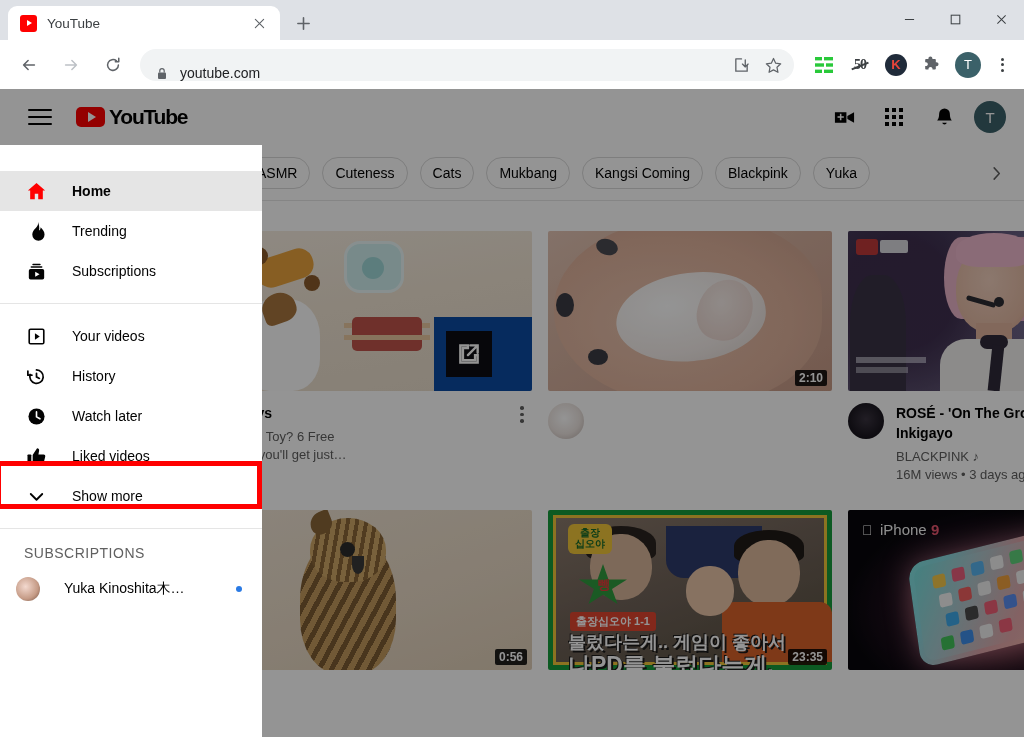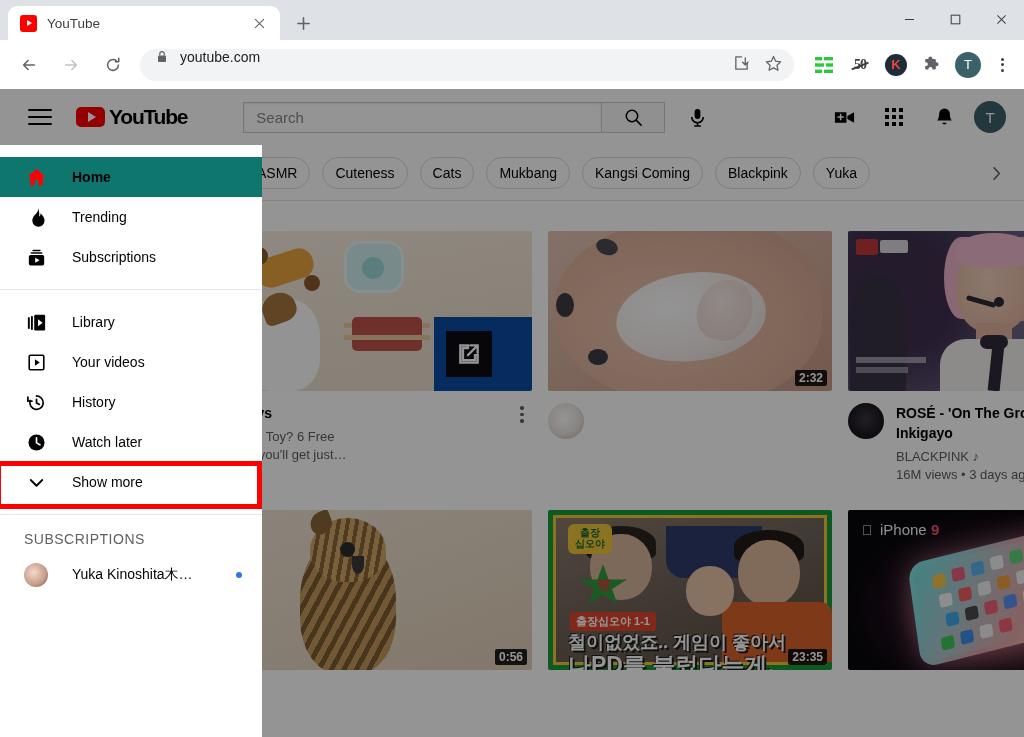--- a/index.html
+++ b/index.html
@@ -71,21 +71,21 @@
     width: 32px; height: 32px; margin: 0 5px;
     display: flex; align-items: center; justify-content: center;
     border-radius: 50%; color: #5f6368;
   }
   .navbtn.dim { color: #bdc1c6; }
   .navbtn svg { width: 18px; height: 18px; }
 
   .omnibox {
     flex: 1; height: 32px; margin: 0 8px 0 6px;
     background: #f1f3f4; border-radius: 16px;
-    display: flex; align-items: flex-start; padding: 0 4px 15px 14px;
+    display: flex; align-items: flex-end; padding: 0 4px 0 14px;
     min-width: 0;
   }
   .lock-icon { width: 15px; height: 15px; display:flex; align-items:center; justify-content:center; color: #5f6368; flex:0 0 15px;}
   .lock-icon svg { width: 12px; height: 13px; }
   .omnibox-url { font-size: 14px; color: #202124; margin-left: 11px; flex: 1; white-space: nowrap; overflow: hidden;}
   .omni-right { display: flex; align-items: center; }
   .omni-btn { width: 30px; height: 30px; display:flex; align-items:center; justify-content:center; color:#5f6368; margin-right:2px; }
   .omni-btn svg { width: 17px; height: 17px; }
 
   .ext-icons { display: flex; align-items: flex-start; margin-left: 4px; }
@@ -302,29 +302,29 @@
   .sidebar {
     position: absolute; top: 56px; left: 0; width: 262px; height: 592px;
     background: #ffffff; z-index: 8; overflow: hidden;
   }
   .side-sec { padding: 12px 0; }
   .side-sec.first { padding-top: 12px; }
   .divider { height: 1px; background: #e5e5e5; margin: 0 0; }
   .side-item {
     display: flex; align-items: center; height: 40px; padding-left: 24px;
   }
-  .side-item.active { background: #0f766e; }
+  .side-item.active { background: #e5e5e5; margin-top: 14px; }
   .side-item .s-icon { width: 24px; height: 24px; flex: 0 0 24px; display:flex; align-items:center; justify-content:center; color:#030303;}
   .side-item .s-icon svg { width: 23px; height: 23px; }
   .side-item .s-icon.red { color: #ff0000; }
   .side-label { font-size: 14px; color: #030303; margin-left: 24px; white-space: nowrap; }
   .side-item.active .side-label { font-weight: bold; }
 
   .subs-header { font-size: 14px; color: #606060; padding: 14px 0 8px 24px; letter-spacing: .5px;}
-  .sub-item { display:flex; align-items:center; height:40px; padding-left:24px; }
+  .sub-item { display:flex; align-items:center; height:40px; padding-left:16px; }
   .sub-ava { width:24px; height:24px; border-radius:50%; flex:0 0 24px; overflow:hidden; }
   .sub-ava.a1 { background: radial-gradient(circle at 40% 40%, #f3d9cf 0%, #c59b86 60%, #6b4a3c 100%); }
   .sub-ava.a2 { background: radial-gradient(circle at 45% 45%, #fdf4ea 0%, #f0dcc5 55%, #d9b08c 100%); }
   .sub-label { font-size:14px; color:#030303; margin-left:24px; max-width:148px; overflow:hidden; white-space:nowrap; text-overflow:ellipsis; }
   .sub-dot { width:6px; height:6px; border-radius:50%; background:#2a7ae4; margin-left:auto; margin-right:20px; }
 
   
   .annot {
     position: absolute; z-index: 12;
     border: 5px solid #ff0000;
@@ -452,38 +452,20 @@
     <div class="yt-header">
       <div class="yt-hamburger">
           <i></i>
           <i></i>
           <i></i>
         </div>
       <div class="yt-logo">
         <span class="yt-logo-mark"></span>
         <span class="yt-logo-text">YouTube</span>
       </div>
-      <div class="yt-search-wrap">
-        <div class="yt-search-box">
-          <span class="yt-search-placeholder">Search</span>
-        </div>
-        <div class="yt-search-btn">
-          <svg viewBox="0 0 20 20">
-              <circle cx="8.4" cy="8.4" r="6" stroke="currentColor" stroke-width="1.6" fill="none"></circle>
-              <path d="M12.8 12.8 L18 18" stroke="currentColor" stroke-width="1.6" stroke-linecap="round"></path>
-            </svg>
-        </div>
-        <div class="yt-mic">
-          <svg viewBox="0 0 22 22" fill="currentColor">
-              <rect x="8" y="2" width="6" height="10.5" rx="3"></rect>
-              <path d="M5 10.5a6 6 0 0 0 12 0" stroke="currentColor" stroke-width="1.7" fill="none"></path>
-              <path d="M11 16.5V19.5 M7.5 19.8 H14.5" stroke="currentColor" stroke-width="1.6"></path>
-            </svg>
-        </div>
-      </div>
       <div class="yt-header-right">
         <div class="yt-icon-btn">
           <svg viewBox="0 0 24 24" fill="currentColor">
               <path d="M2 6.5h12v11H2z"></path>
               <path d="M15 10.5 L22 6.5 V17.5 L15 13.5 Z"></path>
               <path d="M8 8.2v6.6M4.7 11.5h6.6" stroke="#ffffff" stroke-width="1.6"></path>
             </svg>
         </div>
         <div class="yt-icon-btn">
           <span class="yt-grid">
@@ -564,21 +546,21 @@
         </div>
 
         <div class="vcard">
           <div class="thumb th-bunny">
             <div class="hand"></div>
               <div class="bun"></div>
               <div class="ear"></div>
             <div class="nail1"></div>
               <div class="nail2"></div>
               <div class="nail3"></div>
-            <span class="dur">2:32</span>
+            <span class="dur">2:10</span>
           </div>
           <div class="vmeta">
             <div class="vava ava-bunny"></div>
           </div>
         </div>
 
         <div class="vcard">
           <div class="thumb th-rose">
             <div class="bgblur"></div>
             <div class="sideL"></div>
@@ -630,21 +612,21 @@
                 <div class="p1"></div>
               <div class="p3h"></div>
                 <div class="p3"></div>
               <div class="coat"></div>
               <div class="p2"></div>
               <div class="star"></div>
               <div class="starTxt">뺑</div>
               <div class="logoc"></div>
               <div class="logoc2">출장<br>십오야</div>
               <div class="tag1">출장십오야 1-1</div>
-              <div class="ktitle1">철이없었죠.. 게임이 좋아서</div>
+              <div class="ktitle1">불렀다는게.. 게임이 좋아서</div>
               <div class="ktitle2">나PD를 불렀다는게.</div>
             </div>
             <span class="dur">23:35</span>
           </div>
         </div>
 
         <div class="vcard">
           <div class="thumb th-iphone">
             <div class="glow"></div>
             <div class="phone">
@@ -715,31 +697,20 @@
           </span>
           <span class="side-label">Subscriptions</span>
         </div>
       </div>
 
       <div class="divider"></div>
 
       <div class="side-sec">
         <div class="side-item">
           <span class="s-icon">
-            <svg viewBox="0 0 24 24" fill="currentColor">
-                <rect x="3" y="6.6" width="2" height="12"></rect>
-                <rect x="6.2" y="5.4" width="2" height="14.2"></rect>
-                <rect x="9.6" y="4" width="11.4" height="16.4" rx="1.4"></rect>
-                <path d="M13.6 8.6 L18.4 12.2 L13.6 15.8 Z" fill="#ffffff"></path>
-              </svg>
-          </span>
-          <span class="side-label">Library</span>
-        </div>
-        <div class="side-item">
-          <span class="s-icon">
             <svg viewBox="0 0 24 24">
                 <rect x="4.4" y="4.4" width="15.2" height="15.2" rx="1.4" stroke="currentColor" stroke-width="1.7" fill="none"></rect>
                 <path d="M10.4 8.6 L15.4 12 L10.4 15.4 Z" fill="currentColor"></path>
               </svg>
           </span>
           <span class="side-label">Your videos</span>
         </div>
         <div class="side-item">
           <span class="s-icon">
             <svg viewBox="0 0 24 24" fill="none" stroke="currentColor" stroke-width="1.8">
@@ -754,20 +725,29 @@
           <span class="s-icon">
             <svg viewBox="0 0 24 24">
                 <circle cx="12" cy="12" r="8.4" fill="currentColor"></circle>
                 <path d="M12 7.2 V12.4 L15.6 14.4" stroke="#ffffff" stroke-width="1.7" fill="none" stroke-linecap="round"></path>
               </svg>
           </span>
           <span class="side-label">Watch later</span>
         </div>
         <div class="side-item">
           <span class="s-icon">
+            <svg viewBox="0 0 24 24" fill="currentColor">
+                <rect x="2.6" y="10" width="4" height="10" rx=".8"></rect>
+                <path d="M8 10.4 L12.6 3.4 c1.6 0 2.4 1 2.1 2.5 L14 10 h5.4 c1.2 0 2 1 1.7 2.2 l-1.6 6.2 c-.2.9-1 1.5-1.9 1.5 H8 Z"></path>
+              </svg>
+          </span>
+          <span class="side-label">Liked videos</span>
+        </div>
+        <div class="side-item">
+          <span class="s-icon">
             <svg viewBox="0 0 24 24">
                 <path d="M6 9.4 L12 15.4 L18 9.4" stroke="currentColor" stroke-width="1.9" fill="none" stroke-linecap="round" stroke-linejoin="round"></path>
               </svg>
           </span>
           <span class="side-label">Show more</span>
         </div>
       </div>
 
       <div class="divider"></div>
 

